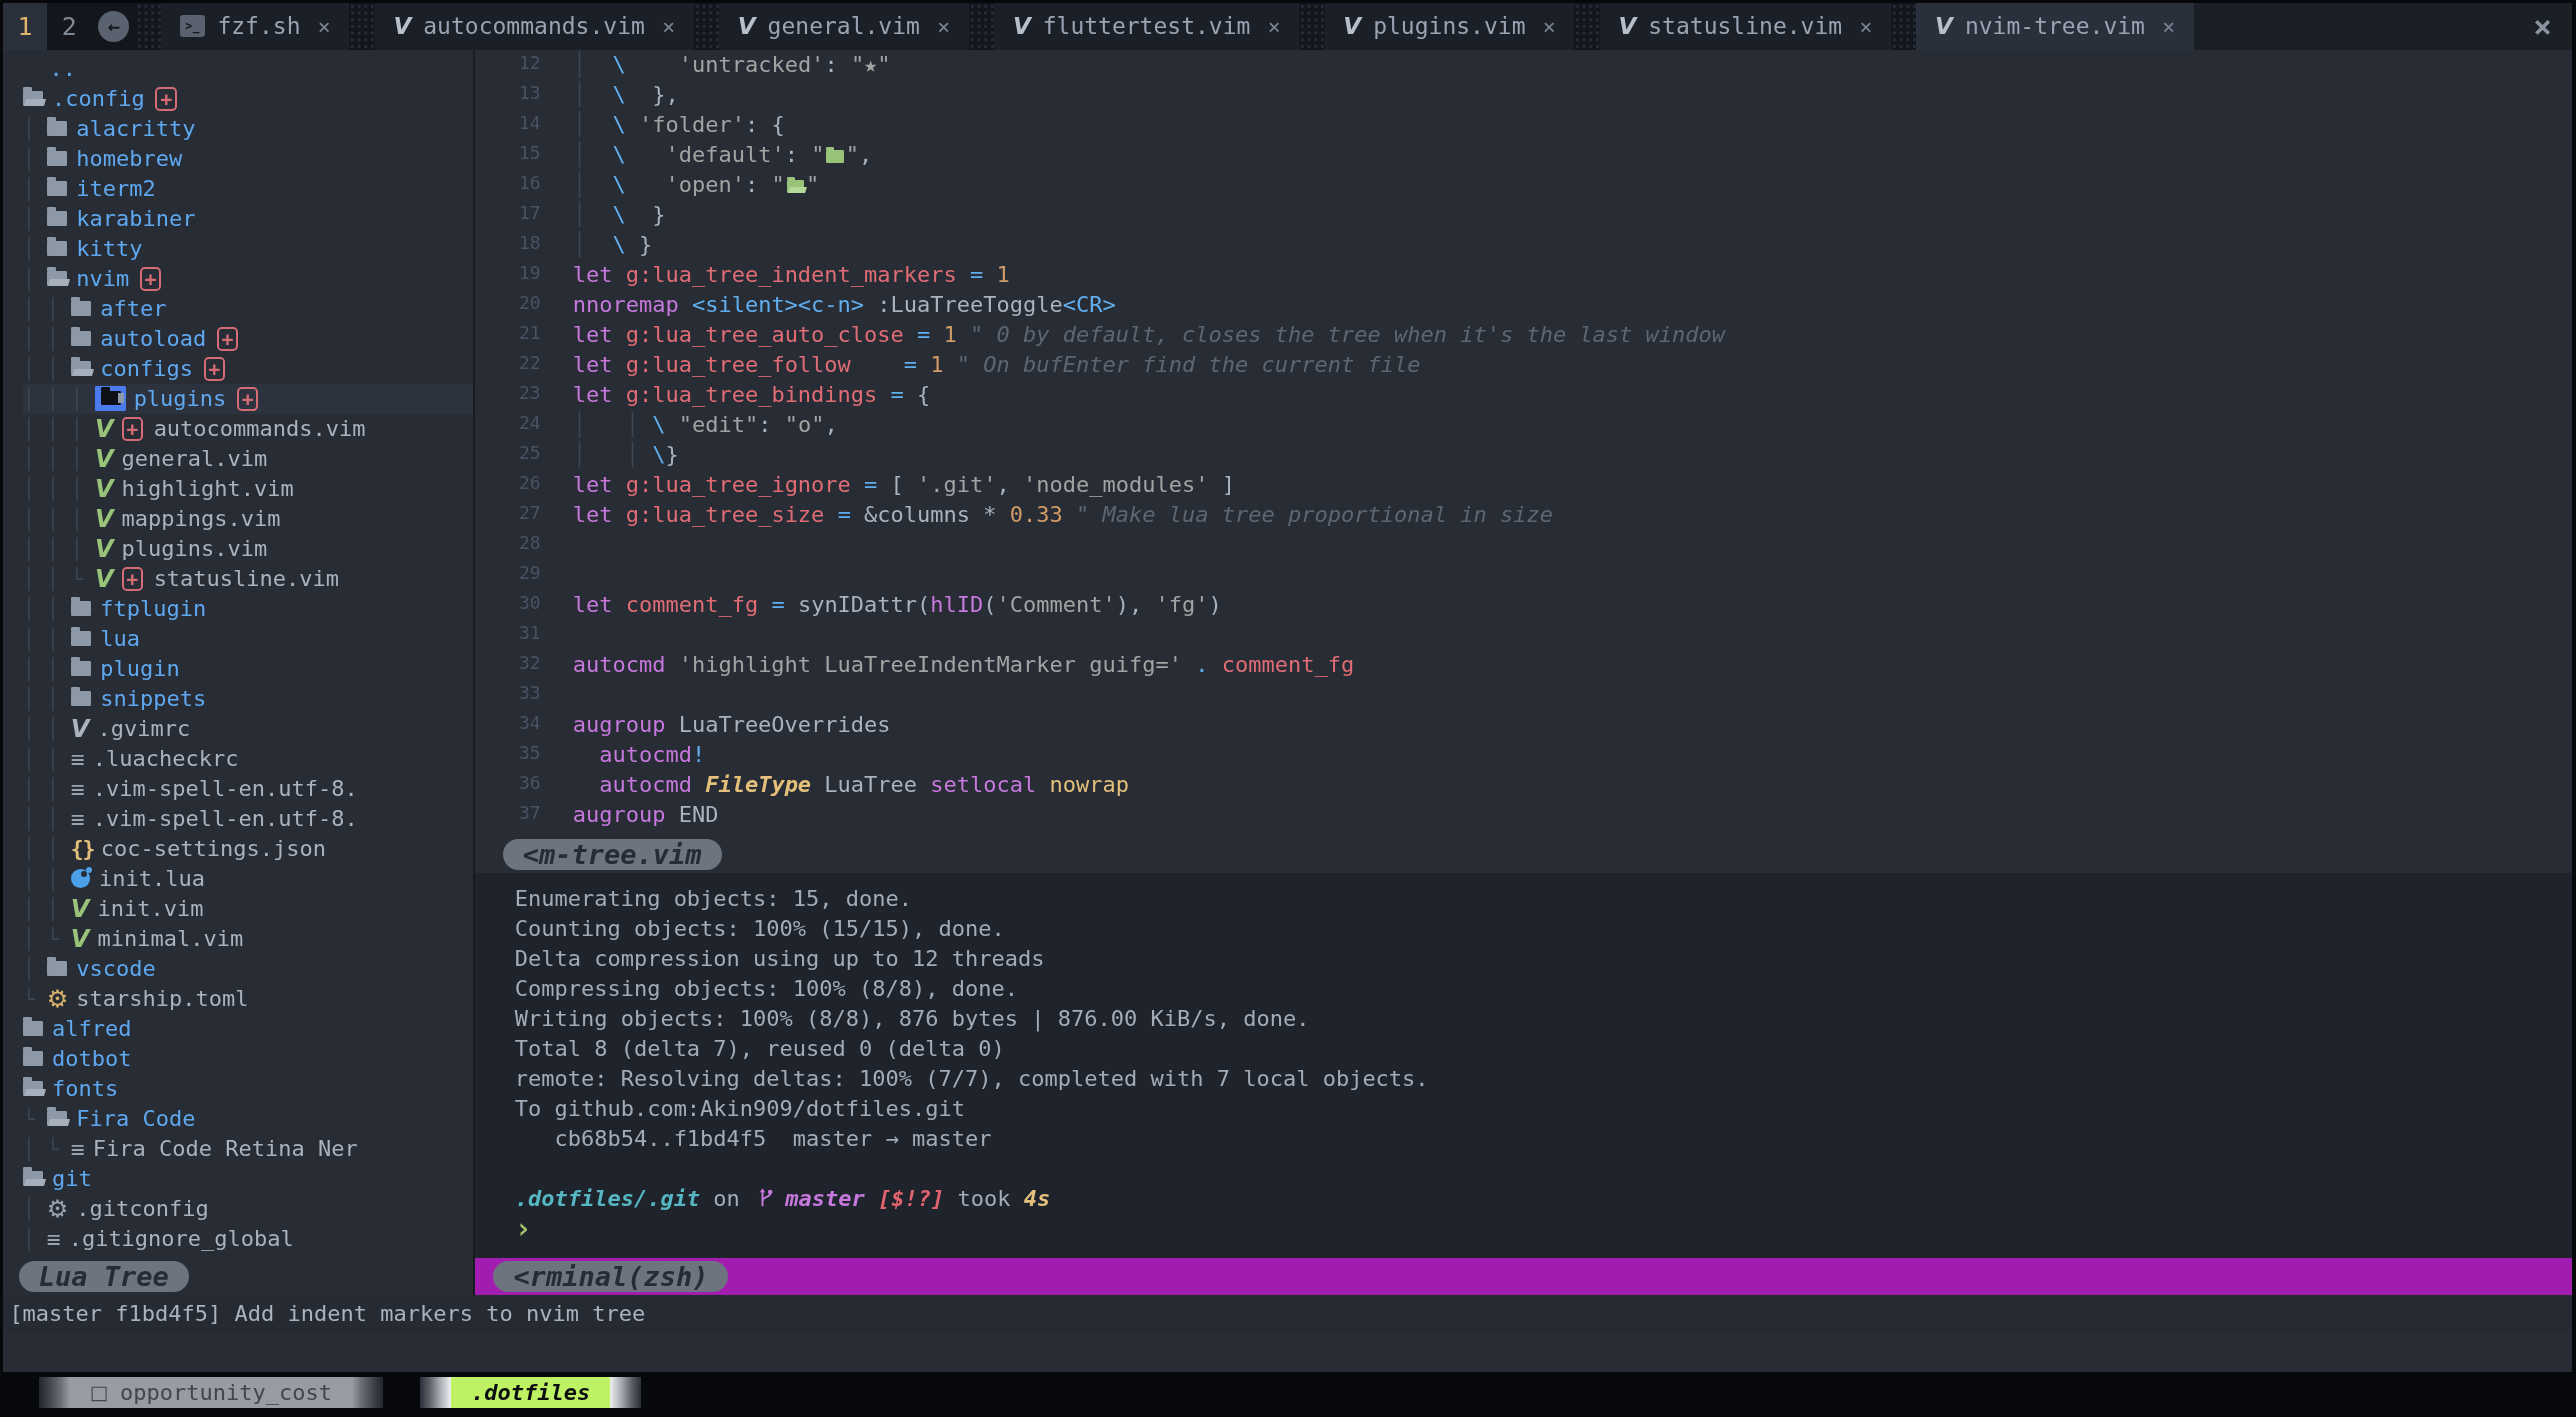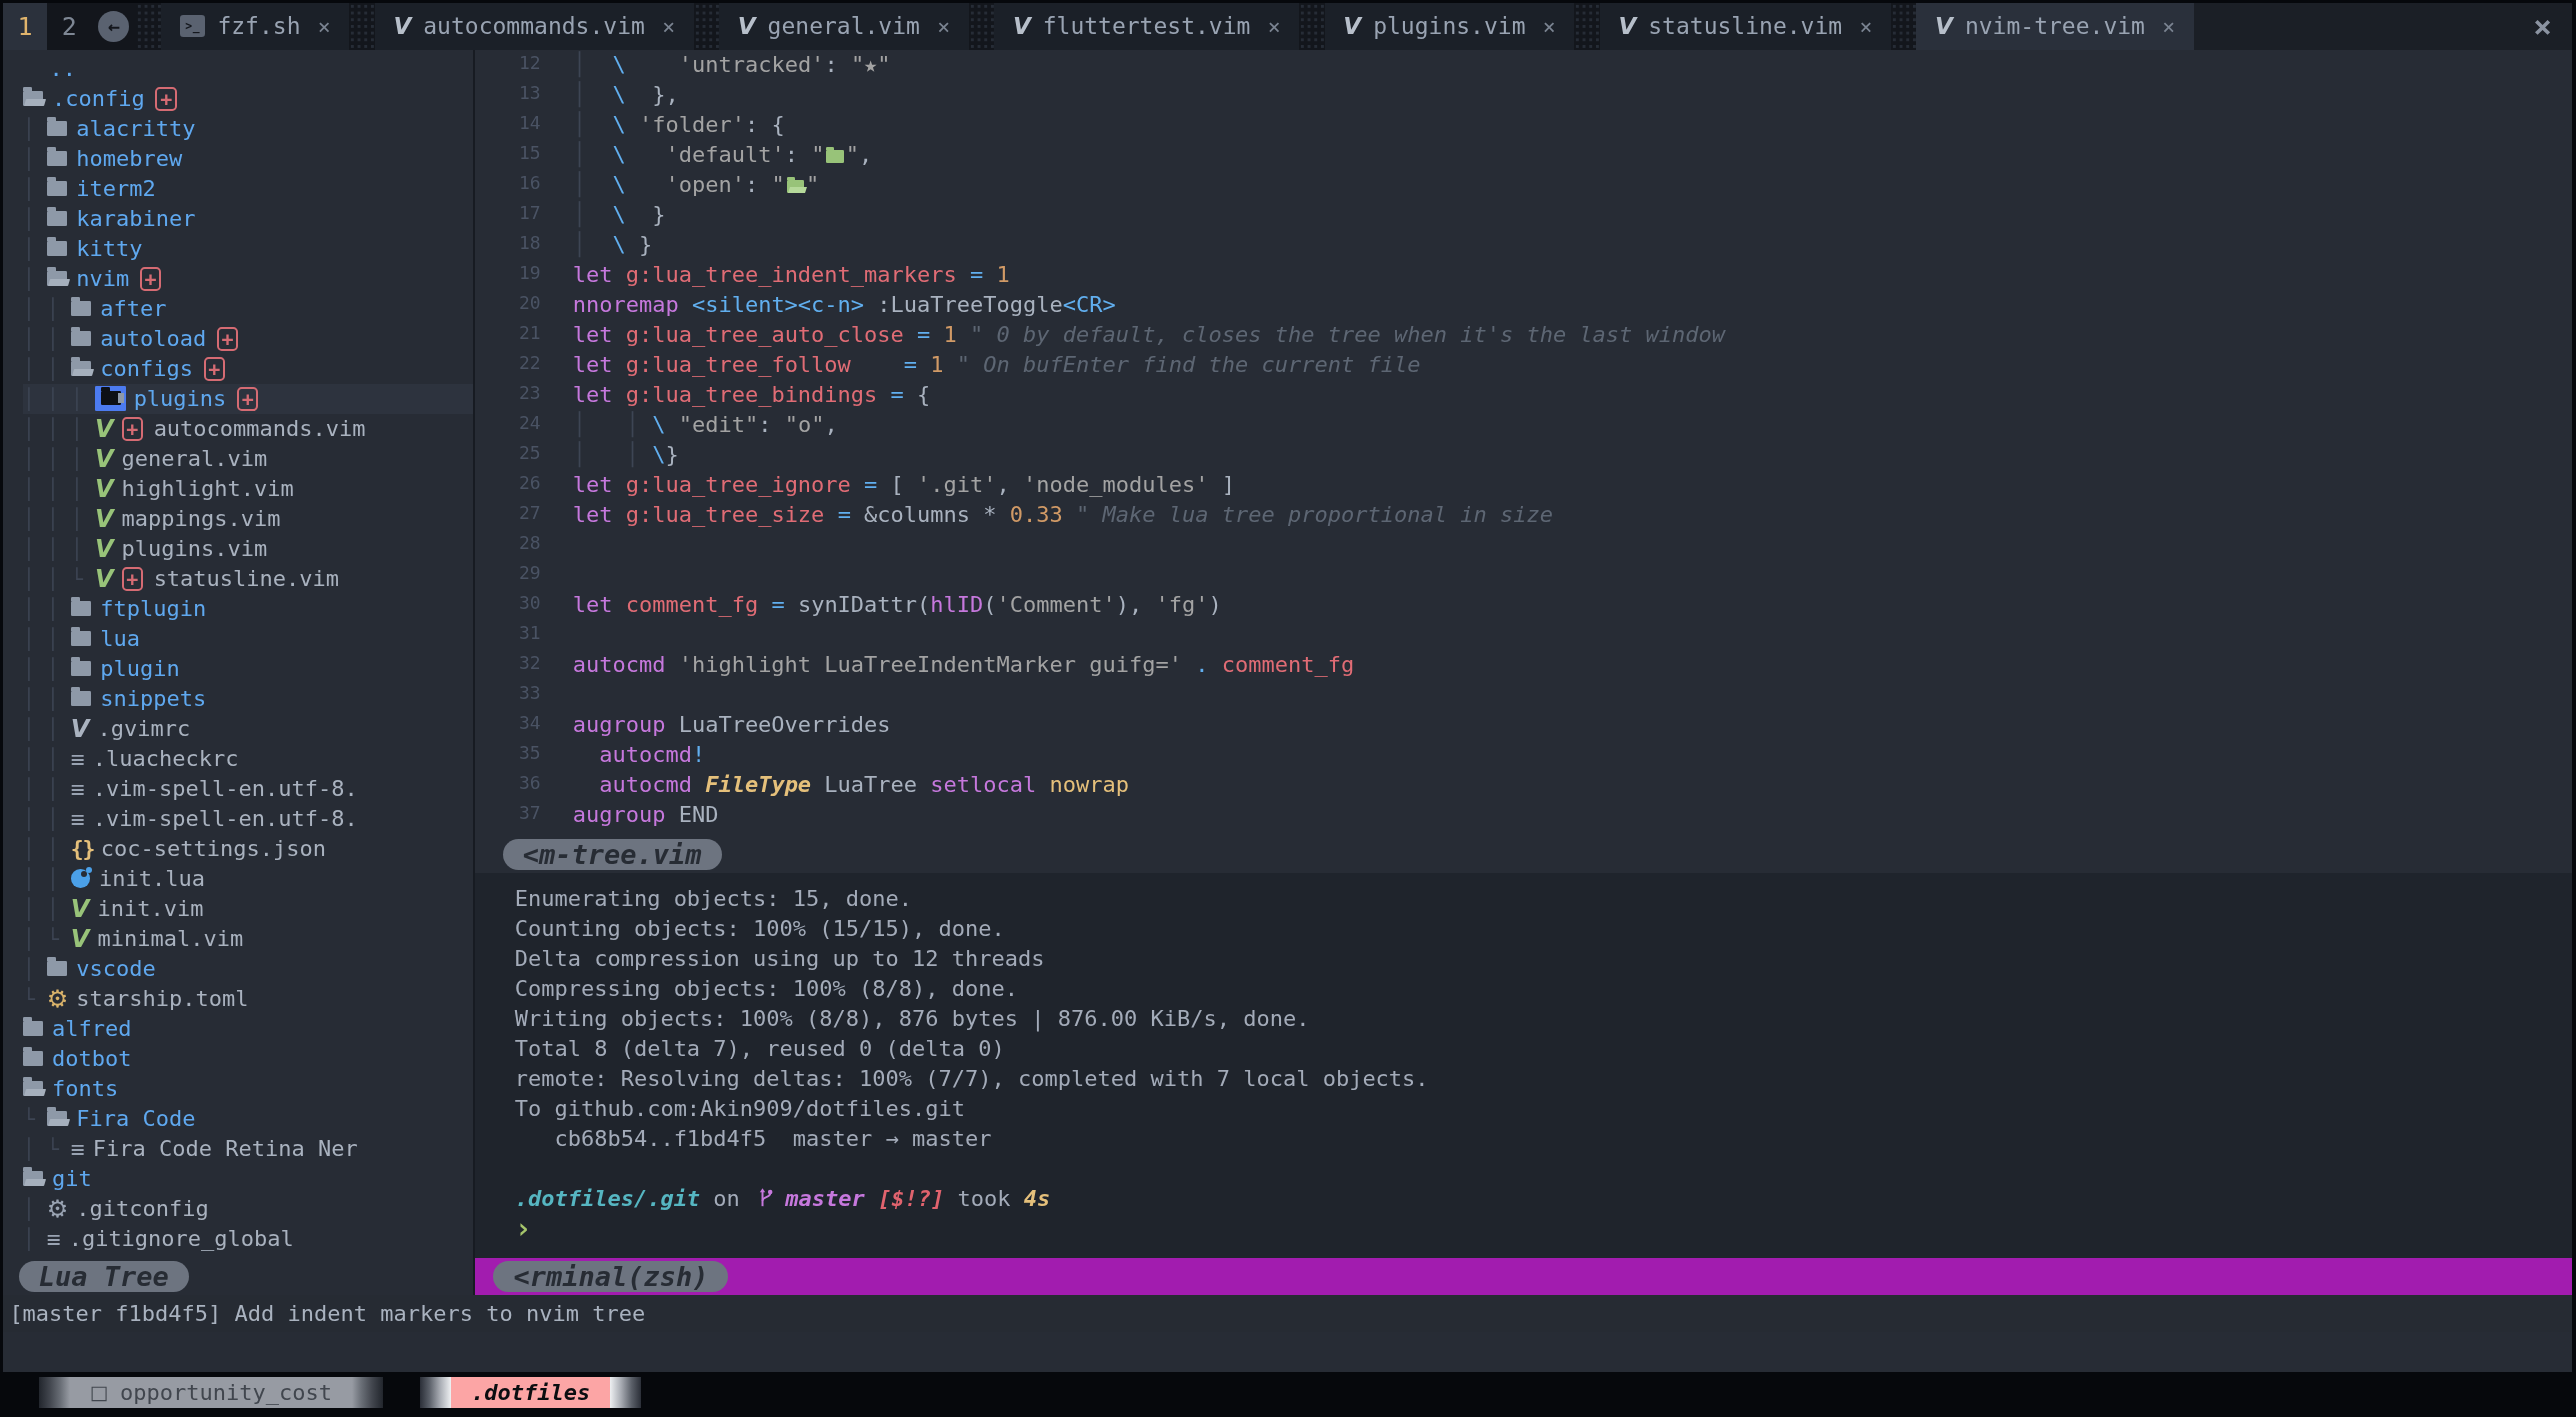--- a/index.html
+++ b/index.html
@@ -89,21 +89,21 @@
   
   .msgbar{height:37px;flex:none;background:#262b33;color:#a9b2bf;font-size:22px;display:flex;align-items:center;padding-left:6.7px;white-space:pre;}
   .gapbar{height:40px;flex:none;background:#272c35;}
   .tmuxbar{height:45px;flex:none;background:#06080c;display:flex;align-items:flex-start;padding:5.3px 0 0 36px;gap:37px;}
   .tw{position:relative;height:31px;display:inline-flex;align-items:stretch;font-size:22px;}
   .tw .fadeL,.tw .fadeR{width:31px;height:100%;}
   .tw .body{display:inline-flex;align-items:center;padding:0 20px;gap:12px;}
   .tw.gray .body{background:#979ba3;color:#41464e;}
   .tw.gray .fadeL{background:linear-gradient(90deg,#22262d 0%,#42464e 35%,#6a6f77 70%,#979ba3 100%);}
   .tw.gray .fadeR{background:linear-gradient(270deg,#22262d 0%,#42464e 35%,#6a6f77 70%,#979ba3 100%);}
-  .tw.white .body{background:#fca5a5;color:#0b0d10;font-weight:bold;font-style:italic;}
+  .tw.white .body{background:#bef264;color:#0b0d10;font-weight:bold;font-style:italic;}
   .tw.white .fadeL{background:linear-gradient(90deg,#2b2f38 0%,#5a5f68 30%,#a9adb4 65%,#eef0f2 100%);}
   .tw.white .fadeR{background:linear-gradient(270deg,#2b2f38 0%,#5a5f68 30%,#a9adb4 65%,#eef0f2 100%);}
   .tw .winico{font-size:19.4px;color:#41464e;font-family:"DejaVu Sans",sans-serif;}
 </style>
 </head>
 <body>
 
 <div class="frame">
   <div class="app">
 

